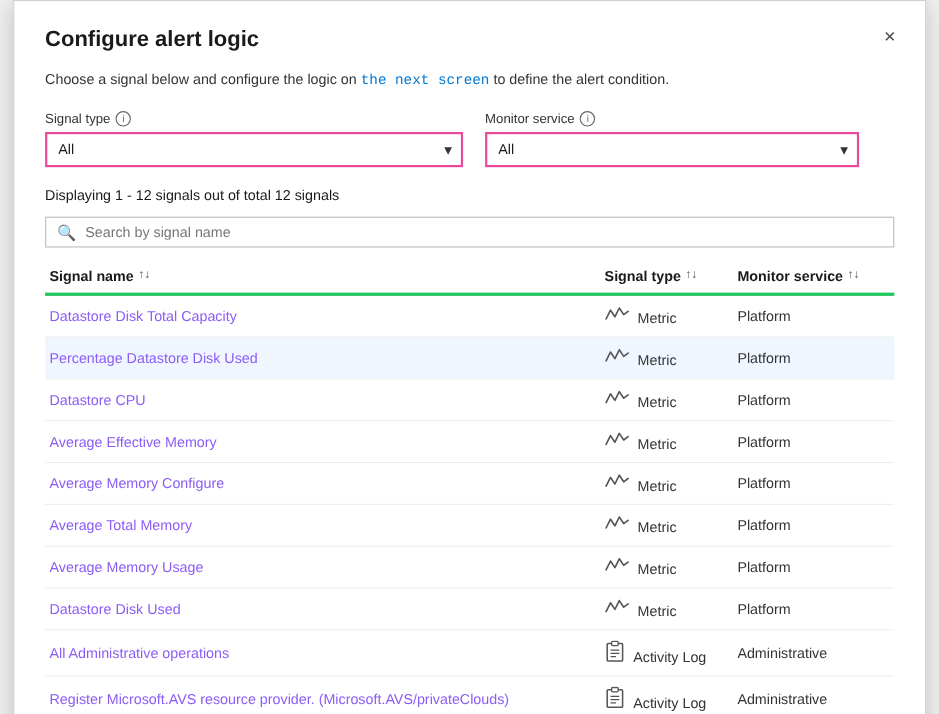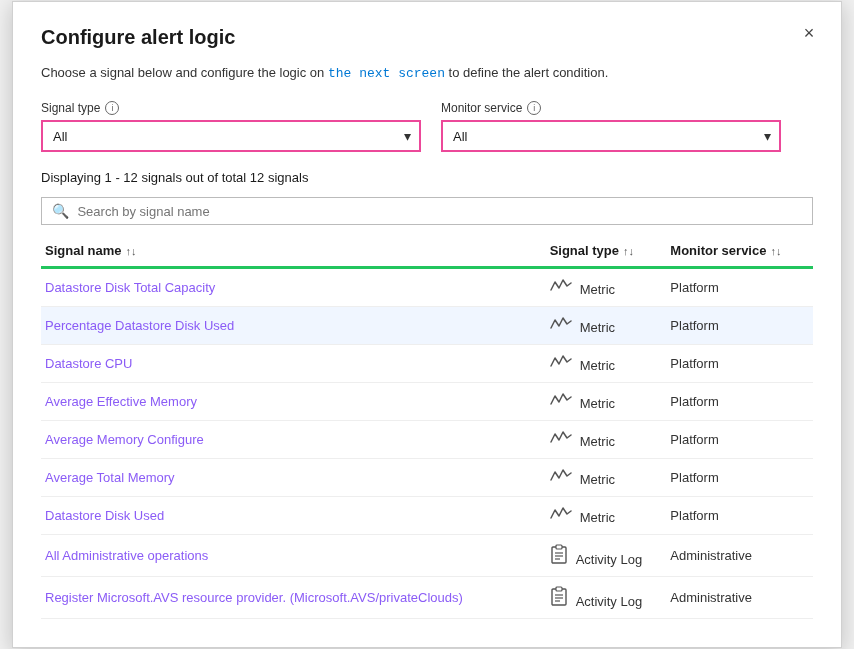--- a/index.html
+++ b/index.html
@@ -313,20 +313,32 @@
             <div class="type-cell">
               <span><svg width="22" height="16" viewBox="0 0 22 16" fill="none" xmlns="http://www.w3.org/2000/svg">
       <polyline points="1,12 5,4 9,10 13,2 17,8 21,5" stroke="#555" stroke-width="1.5" fill="none" stroke-linejoin="round" stroke-linecap="round"></polyline>
     </svg></span>
               <span>Metric</span>
             </div>
           </td>
           <td>Platform</td>
         </tr>
         <tr>
+          <td><a href="#" class="signal-link">Average Memory Usage</a></td>
+          <td>
+            <div class="type-cell">
+              <span><svg width="22" height="16" viewBox="0 0 22 16" fill="none" xmlns="http://www.w3.org/2000/svg">
+      <polyline points="1,12 5,4 9,10 13,2 17,8 21,5" stroke="#555" stroke-width="1.5" fill="none" stroke-linejoin="round" stroke-linecap="round"></polyline>
+    </svg></span>
+              <span>Metric</span>
+            </div>
+          </td>
+          <td>Platform</td>
+        </tr>
+        <tr>
           <td><a href="#" class="signal-link">Datastore Disk Used</a></td>
           <td>
             <div class="type-cell">
               <span><svg width="22" height="16" viewBox="0 0 22 16" fill="none" xmlns="http://www.w3.org/2000/svg">
       <polyline points="1,12 5,4 9,10 13,2 17,8 21,5" stroke="#555" stroke-width="1.5" fill="none" stroke-linejoin="round" stroke-linecap="round"></polyline>
     </svg></span>
               <span>Metric</span>
             </div>
           </td>
           <td>Platform</td>

